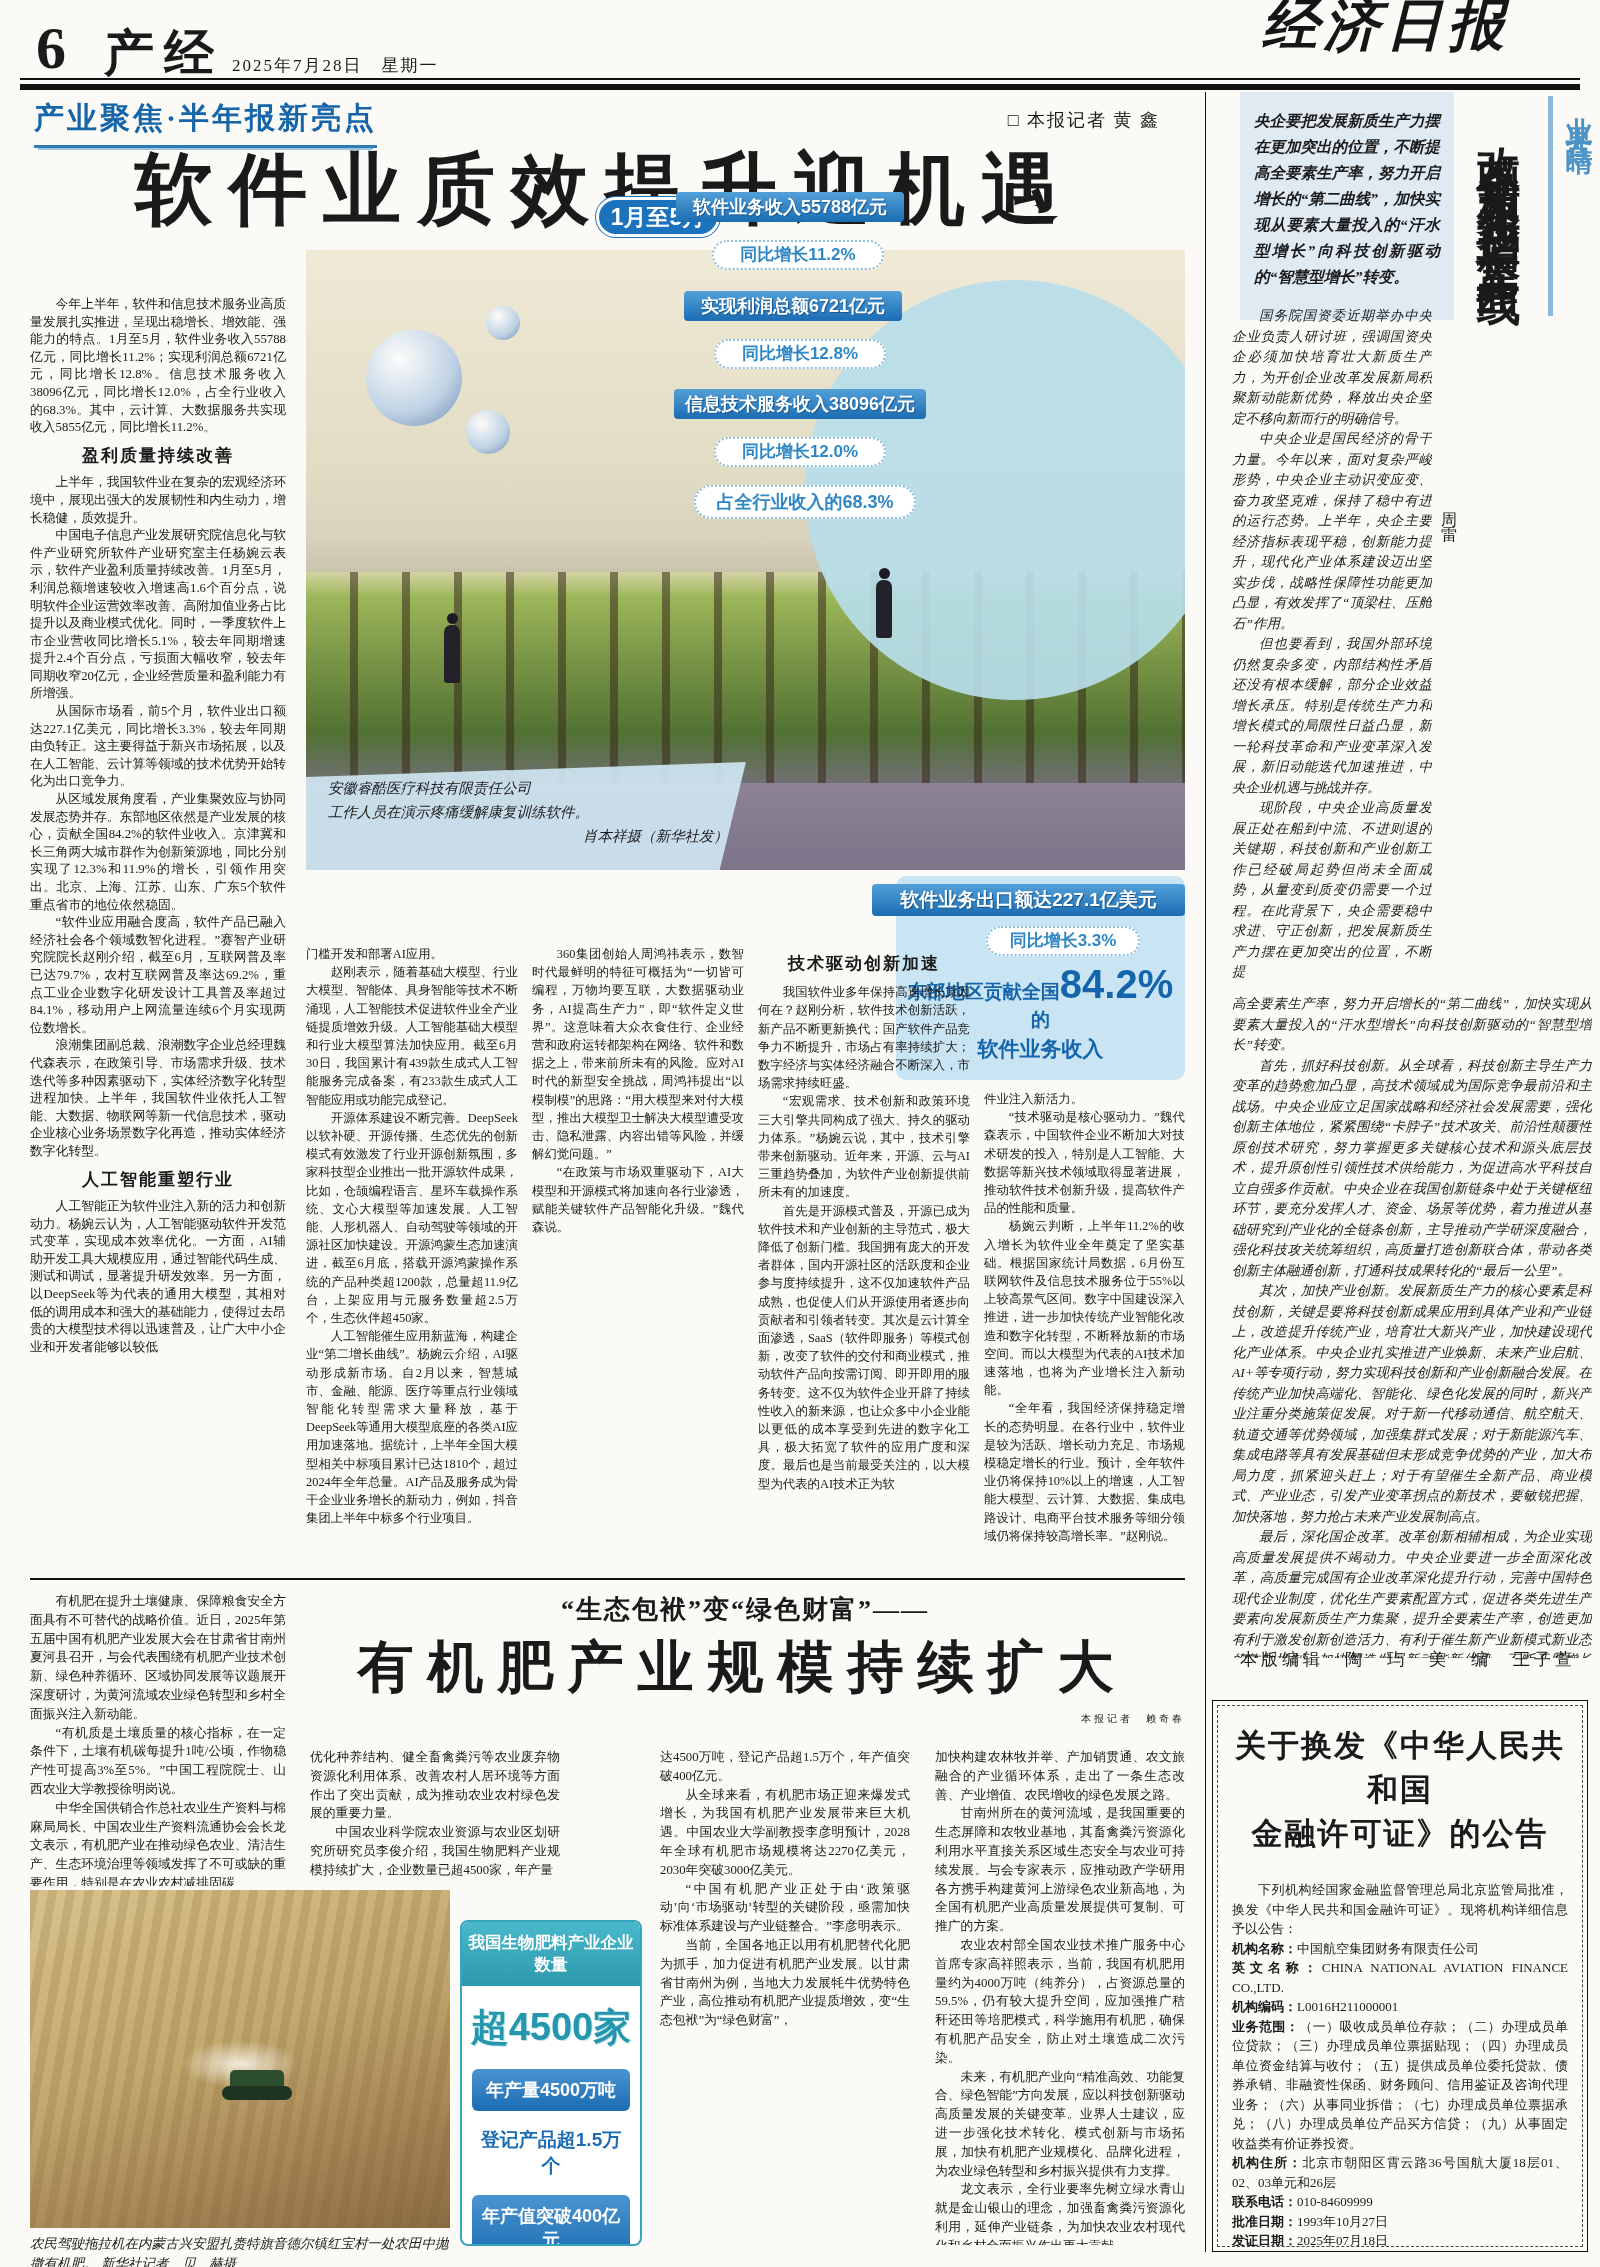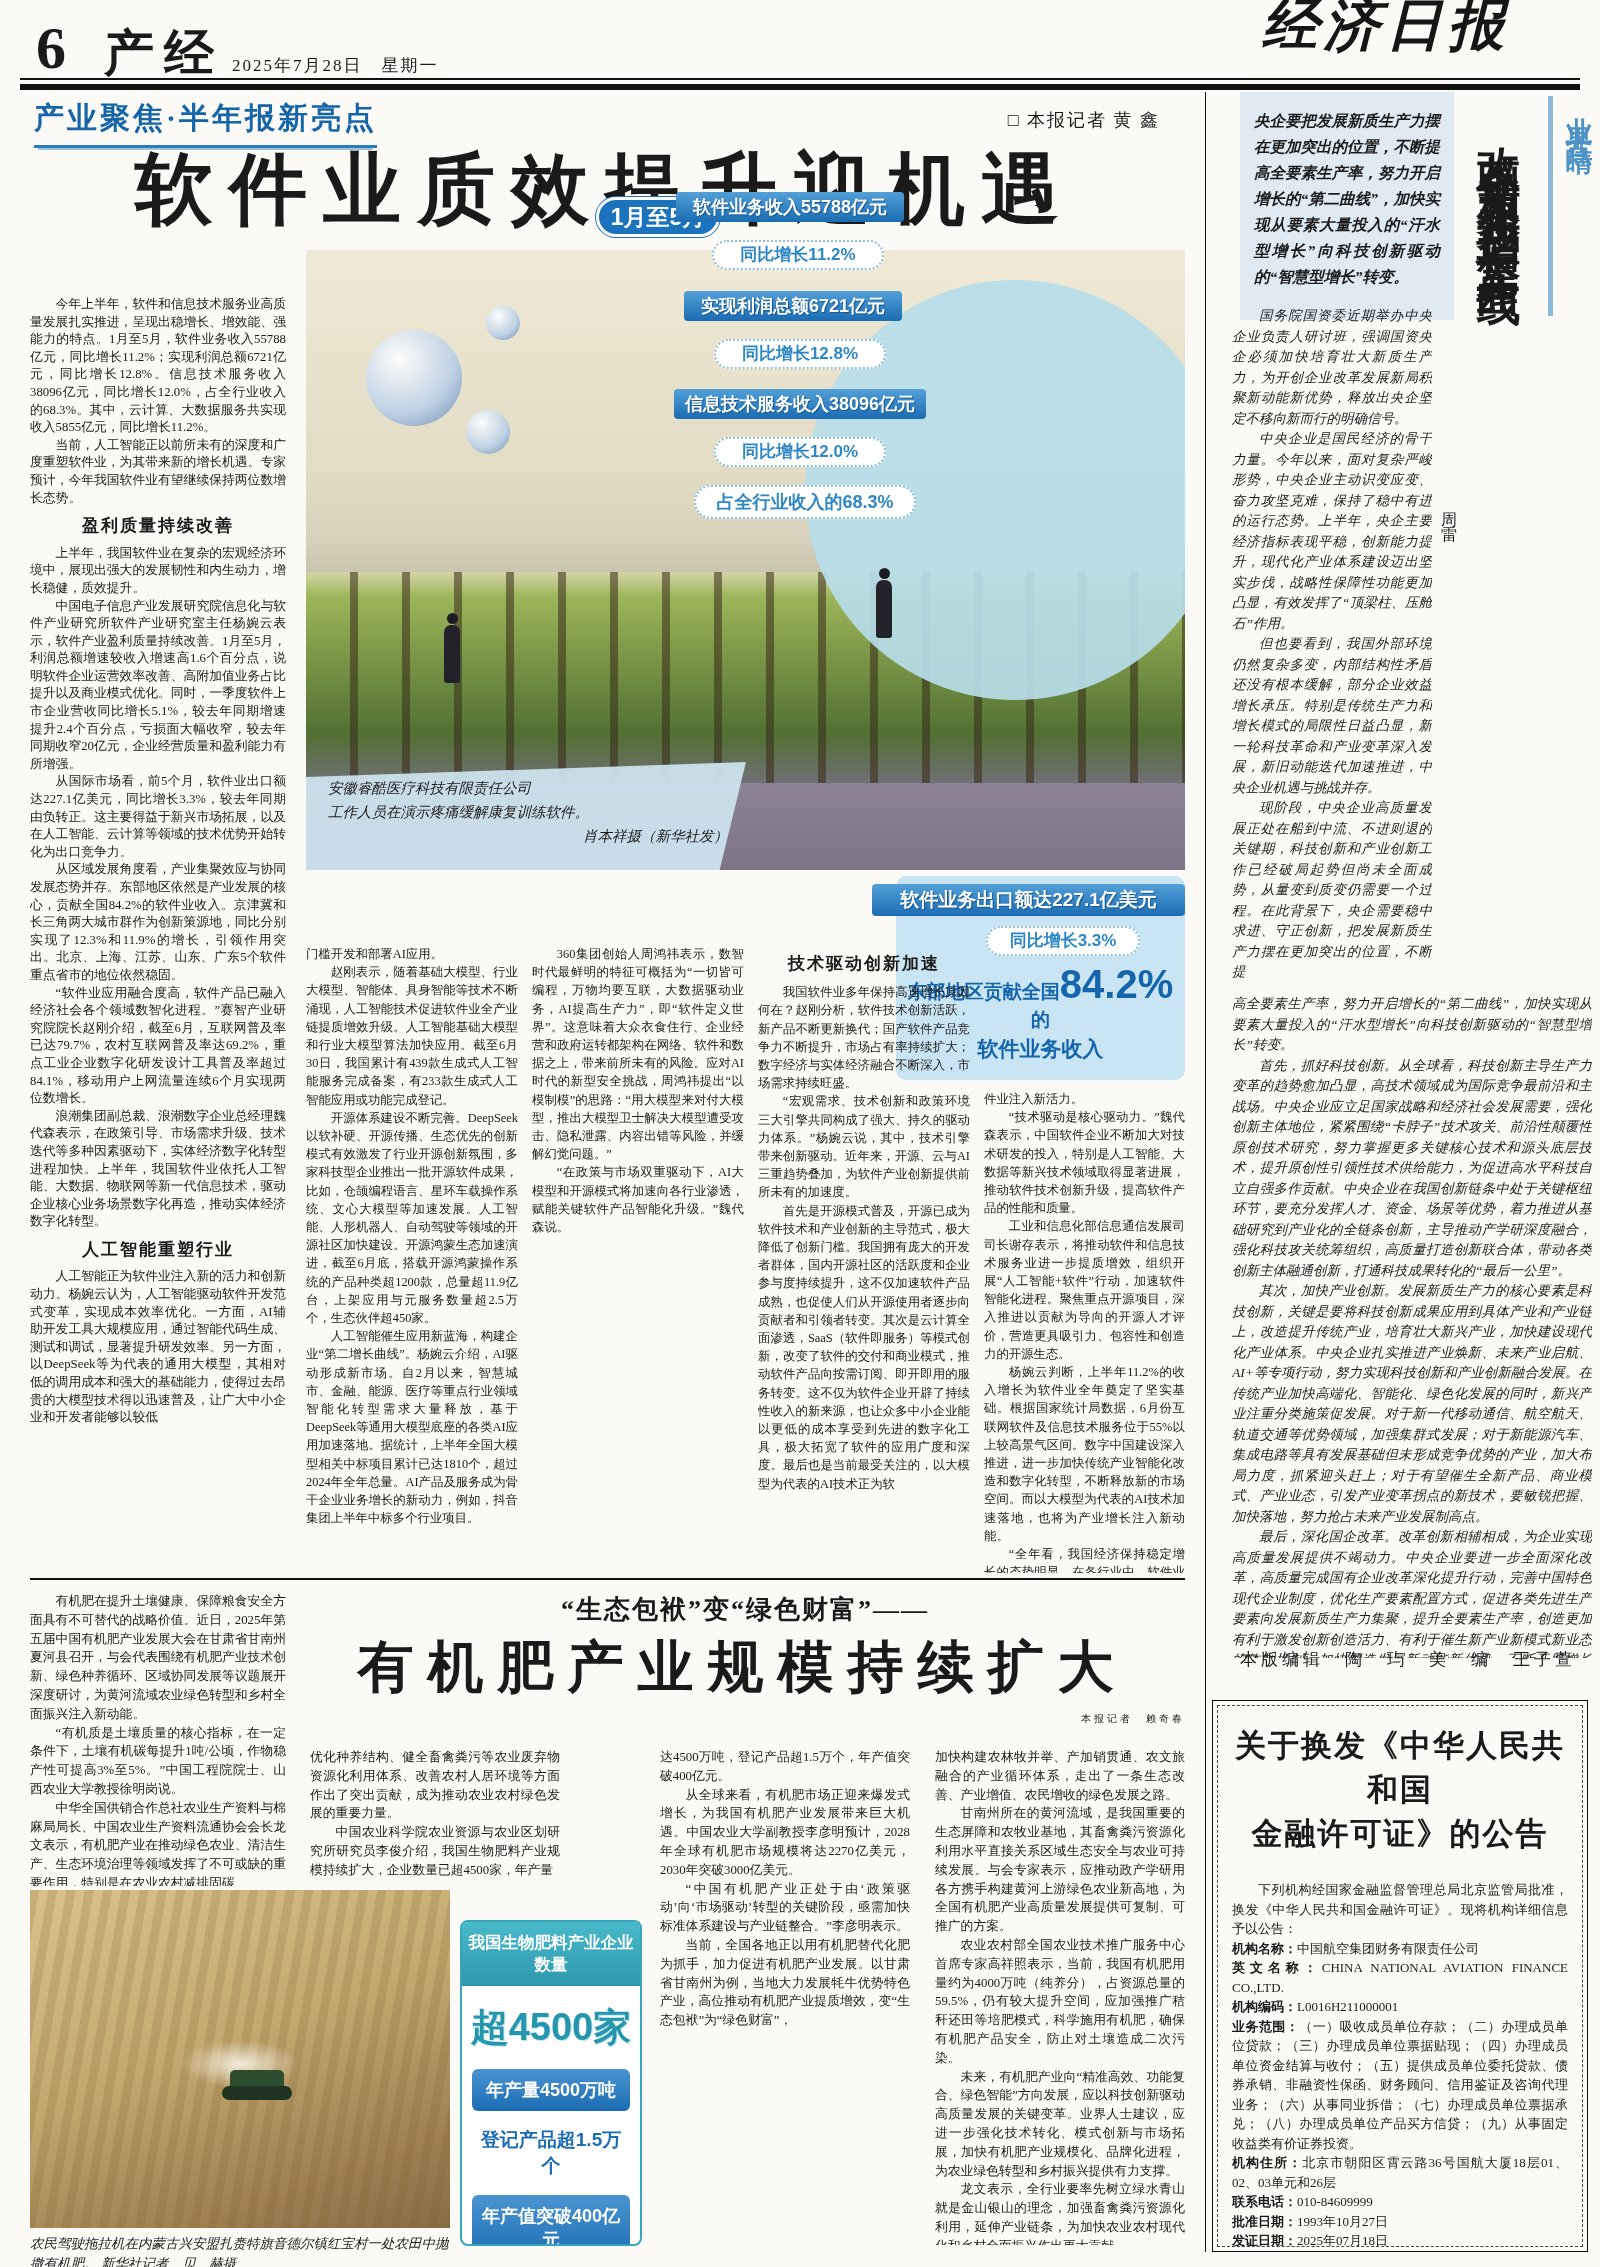--- a/index.html
+++ b/index.html
@@ -109,21 +109,20 @@
   <div class="abs rule" style="left:20px;top:78px;width:1560px;height:2px;"></div>
   <div class="abs rule" style="left:20px;top:84px;width:1560px;height:6px;"></div>
 
   <div class="abs kicker" style="left:34px;top:98px;">产业聚焦·半年报新亮点</div>
   <div class="abs reporter" style="left:860px;top:108px;width:300px;text-align:right;">□ 本报记者 黄 鑫</div>
 
   <div class="abs main-headline hei" style="left:50px;top:138px;width:1110px;">软件业质效提升迎机遇</div>
 
   <div class="abs col c-main" style="left:30px;top:296px;width:256px;height:1278px;">
       <p class="para">今年上半年，软件和信息技术服务业高质量发展扎实推进，呈现出稳增长、增效能、强能力的特点。1月至5月，软件业务收入55788亿元，同比增长11.2%；实现利润总额6721亿元，同比增长12.8%。信息技术服务收入38096亿元，同比增长12.0%，占全行业收入的68.3%。其中，云计算、大数据服务共实现收入5855亿元，同比增长11.2%。</p>
-      <p class="para">当前，人工智能正以前所未有的深度和广度重塑软件业，为其带来新的增长机遇。专家预计，今年我国软件业有望继续保持两位数增长态势。</p>
       <h4 class="colhead">盈利质量持续改善</h4>
       <p class="para">上半年，我国软件业在复杂的宏观经济环境中，展现出强大的发展韧性和内生动力，增长稳健，质效提升。</p>
       <p class="para">中国电子信息产业发展研究院信息化与软件产业研究所软件产业研究室主任杨婉云表示，软件产业盈利质量持续改善。1月至5月，利润总额增速较收入增速高1.6个百分点，说明软件企业运营效率改善、高附加值业务占比提升以及商业模式优化。同时，一季度软件上市企业营收同比增长5.1%，较去年同期增速提升2.4个百分点，亏损面大幅收窄，较去年同期收窄20亿元，企业经营质量和盈利能力有所增强。</p>
       <p class="para">从国际市场看，前5个月，软件业出口额达227.1亿美元，同比增长3.3%，较去年同期由负转正。这主要得益于新兴市场拓展，以及在人工智能、云计算等领域的技术优势开始转化为出口竞争力。</p>
       <p class="para">从区域发展角度看，产业集聚效应与协同发展态势并存。东部地区依然是产业发展的核心，贡献全国84.2%的软件业收入。京津冀和长三角两大城市群作为创新策源地，同比分别实现了12.3%和11.9%的增长，引领作用突出。北京、上海、江苏、山东、广东5个软件重点省市的地位依然稳固。</p>
       <p class="para">“软件业应用融合度高，软件产品已融入经济社会各个领域数智化进程。”赛智产业研究院院长赵刚介绍，截至6月，互联网普及率已达79.7%，农村互联网普及率达69.2%，重点工业企业数字化研发设计工具普及率超过84.1%，移动用户上网流量连续6个月实现两位数增长。</p>
       <p class="para">浪潮集团副总裁、浪潮数字企业总经理魏代森表示，在政策引导、市场需求升级、技术迭代等多种因素驱动下，实体经济数字化转型进程加快。上半年，我国软件业依托人工智能、大数据、物联网等新一代信息技术，驱动企业核心业务场景数字化再造，推动实体经济数字化转型。</p>
       <h4 class="colhead">人工智能重塑行业</h4>
       <p class="para">人工智能正为软件业注入新的活力和创新动力。杨婉云认为，人工智能驱动软件开发范式变革，实现成本效率优化。一方面，AI辅助开发工具大规模应用，通过智能代码生成、测试和调试，显著提升研发效率。另一方面，以DeepSeek等为代表的通用大模型，其相对低的调用成本和强大的基础能力，使得过去昂贵的大模型技术得以迅速普及，让广大中小企业和开发者能够以较低</p>
     </div>
@@ -173,21 +172,20 @@
     </div>
   <div class="abs col c-low" style="left:758px;top:945px;width:212px;height:628px;">
       <h4 class="colhead">技术驱动创新加速</h4>
       <p class="para">我国软件业多年保持高速增长原因何在？赵刚分析，软件技术创新活跃，新产品不断更新换代；国产软件产品竞争力不断提升，市场占有率持续扩大；数字经济与实体经济融合不断深入，市场需求持续旺盛。</p>
       <p class="para">“宏观需求、技术创新和政策环境三大引擎共同构成了强大、持久的驱动力体系。”杨婉云说，其中，技术引擎带来创新驱动。近年来，开源、云与AI三重趋势叠加，为软件产业创新提供前所未有的加速度。</p>
       <p class="para">首先是开源模式普及，开源已成为软件技术和产业创新的主导范式，极大降低了创新门槛。我国拥有庞大的开发者群体，国内开源社区的活跃度和企业参与度持续提升，这不仅加速软件产品成熟，也促使人们从开源使用者逐步向贡献者和引领者转变。其次是云计算全面渗透，SaaS（软件即服务）等模式创新，改变了软件的交付和商业模式，推动软件产品向按需订阅、即开即用的服务转变。这不仅为软件企业开辟了持续性收入的新来源，也让众多中小企业能以更低的成本享受到先进的数字化工具，极大拓宽了软件的应用广度和深度。最后也是当前最受关注的，以大模型为代表的AI技术正为软</p>
     </div>
   <div class="abs col c-low" style="left:984px;top:1090px;width:201px;height:483px;">
       <p class="para cont">件业注入新活力。</p>
       <p class="para">“技术驱动是核心驱动力。”魏代森表示，中国软件企业不断加大对技术研发的投入，特别是人工智能、大数据等新兴技术领域取得显著进展，推动软件技术创新升级，提高软件产品的性能和质量。</p>
-      <p class="para">工业和信息化部信息通信发展司司长谢存表示，将推动软件和信息技术服务业进一步提质增效，组织开展“人工智能+软件”行动，加速软件智能化进程。聚焦重点开源项目，深入推进以贡献为导向的开源人才评价，营造更具吸引力、包容性和创造力的开源生态。</p>
       <p class="para">杨婉云判断，上半年11.2%的收入增长为软件业全年奠定了坚实基础。根据国家统计局数据，6月份互联网软件及信息技术服务位于55%以上较高景气区间。数字中国建设深入推进，进一步加快传统产业智能化改造和数字化转型，不断释放新的市场空间。而以大模型为代表的AI技术加速落地，也将为产业增长注入新动能。</p>
       <p class="para">“全年看，我国经济保持稳定增长的态势明显。在各行业中，软件业是较为活跃、增长动力充足、市场规模稳定增长的行业。预计，全年软件业仍将保持10%以上的增速，人工智能大模型、云计算、大数据、集成电路设计、电商平台技术服务等细分领域仍将保持较高增长率。”赵刚说。</p>
     </div>
 
   <div class="abs rule" style="left:30px;top:1578px;width:1155px;height:2px;"></div>
 
   <div class="abs col c-bot" style="left:30px;top:1592px;width:256px;height:294px;">
       <p class="para">有机肥在提升土壤健康、保障粮食安全方面具有不可替代的战略价值。近日，2025年第五届中国有机肥产业发展大会在甘肃省甘南州夏河县召开，与会代表围绕有机肥产业技术创新、绿色种养循环、区域协同发展等议题展开深度研讨，为黄河流域农业绿色转型和乡村全面振兴注入新动能。</p>
       <p class="para">“有机质是土壤质量的核心指标，在一定条件下，土壤有机碳每提升1吨/公顷，作物稳产性可提高3%至5%。”中国工程院院士、山西农业大学教授徐明岗说。</p>
       <p class="para">中华全国供销合作总社农业生产资料与棉麻局局长、中国农业生产资料流通协会会长龙文表示，有机肥产业在推动绿色农业、清洁生产、生态环境治理等领域发挥了不可或缺的重要作用，特别是在农业农村减排固碳、</p>

